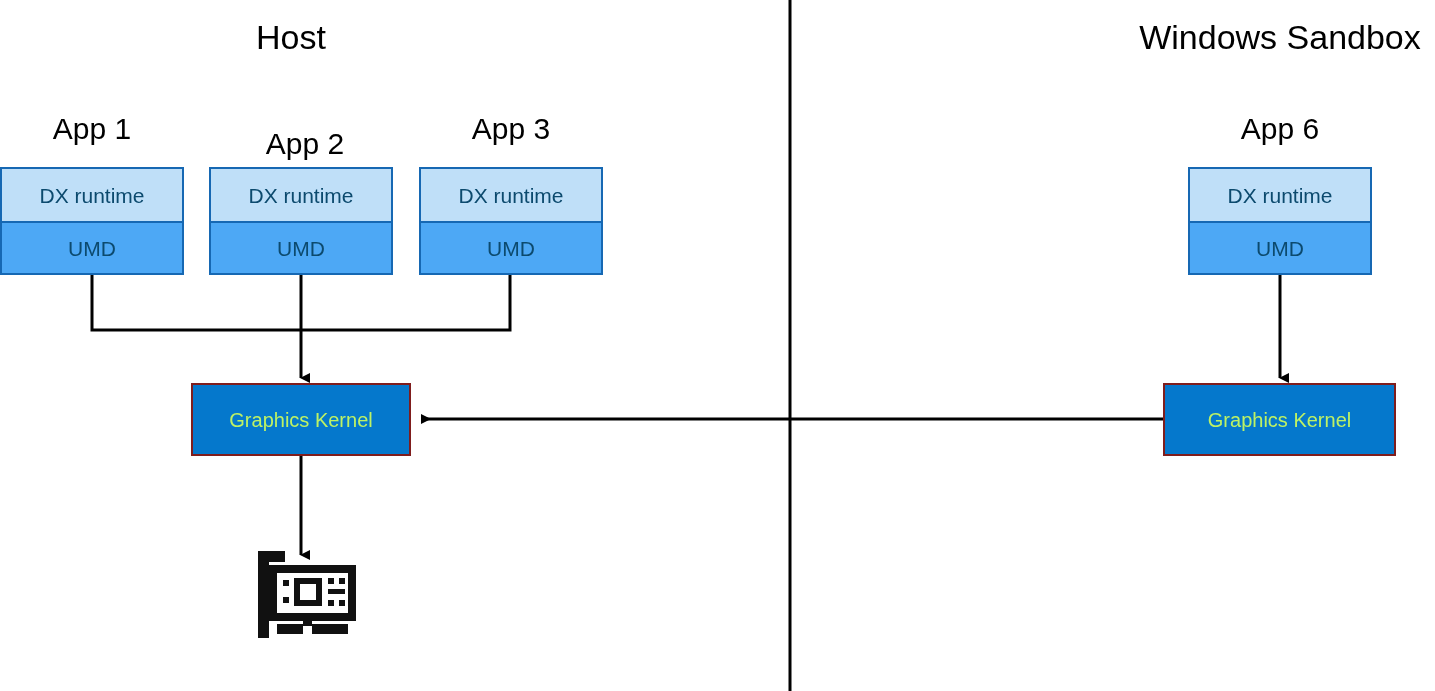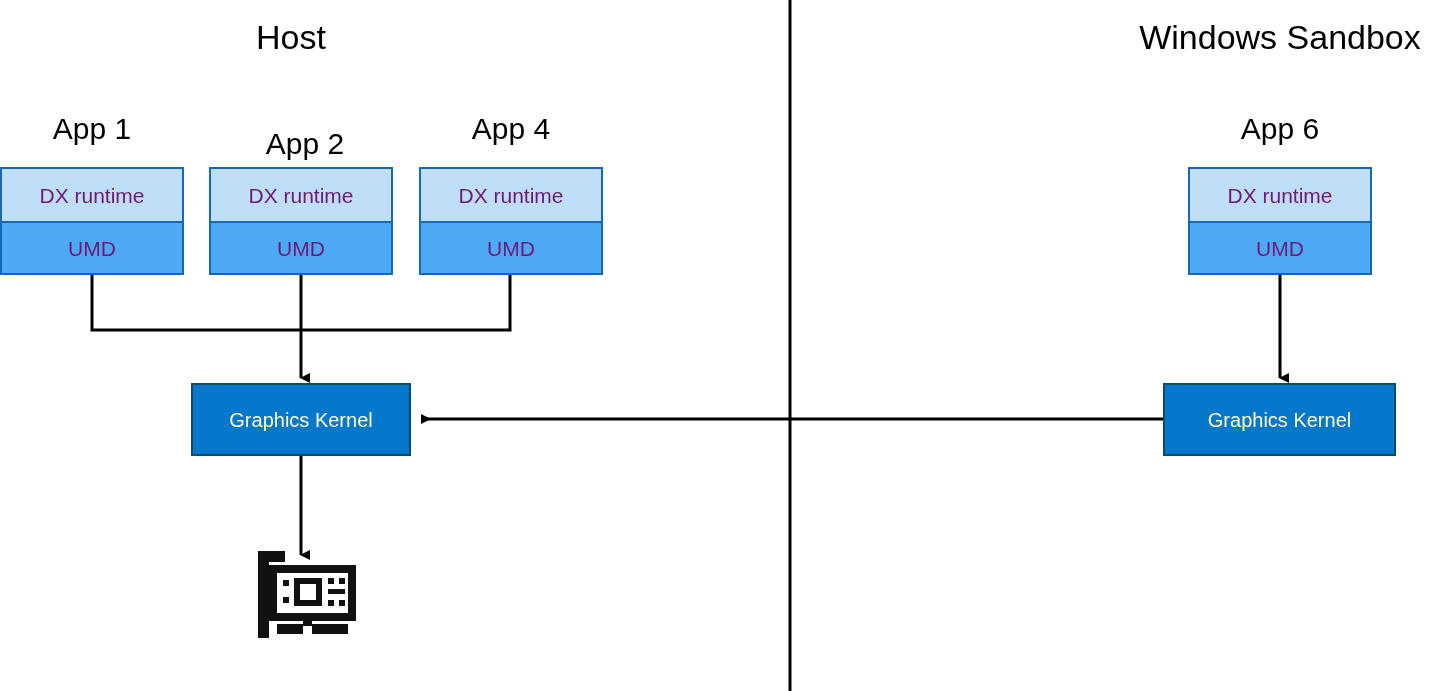--- a/index.html
+++ b/index.html
@@ -46,41 +46,41 @@
     box-sizing: border-box;
     border: 2px solid #1668B3;
   }
   .app-layer {
     box-sizing: border-box;
     display: flex;
     align-items: center;
     justify-content: center;
     font-size: 21px;
     line-height: 1;
-    color: #701a75;
+    color: #0c4a6e;
   }
   .layer-runtime {
     background: #BFDFF8;
     border-bottom: 2px solid #1668B3;
   }
   .layer-umd {
     background: #4DA8F5;
     text-align: center;
   }
   .kernel-box {
     position: absolute;
     box-sizing: border-box;
     background: #0578CC;
-    border: 2px solid #0c4a6e;
+    border: 2px solid #7f1d1d;
     display: flex;
     align-items: center;
     justify-content: center;
     font-size: 20px;
     line-height: 1;
-    color: #fef9c3;
+    color: #bef264;
     white-space: nowrap;
   }
 </style>
 </head>
 <body>
 
 <div id="diagram-root">
 
   <svg class="svg-layer" viewBox="0 0 1435 691" xmlns="http://www.w3.org/2000/svg">
     <defs>
@@ -140,21 +140,21 @@
     <div class="app-layer layer-runtime" style="height:54px;">DX runtime</div>
     <div class="app-layer layer-umd" style="height:50px;">UMD</div>
   </div>
 
   <div class="app-title" style="left:205px; top:114px; width:200px;margin-top:15px;">App 2</div>
   <div class="app-stack" style="left:209px; top:167px; width:184px; height:108px;">
     <div class="app-layer layer-runtime" style="height:54px;">DX runtime</div>
     <div class="app-layer layer-umd" style="height:50px;">UMD</div>
   </div>
 
-  <div class="app-title" style="left:411px; top:114px; width:200px;">App 4</div>
+  <div class="app-title" style="left:411px; top:114px; width:200px;">App 3</div>
   <div class="app-stack" style="left:419px; top:167px; width:184px; height:108px;">
     <div class="app-layer layer-runtime" style="height:54px;">DX runtime</div>
     <div class="app-layer layer-umd" style="height:50px;">UMD</div>
   </div>
 
   <div class="app-title" style="left:1180px; top:114px; width:200px;">App 6</div>
   <div class="app-stack" style="left:1188px; top:167px; width:184px; height:108px;">
     <div class="app-layer layer-runtime" style="height:54px;">DX runtime</div>
     <div class="app-layer layer-umd" style="height:50px;">UMD</div>
   </div>

